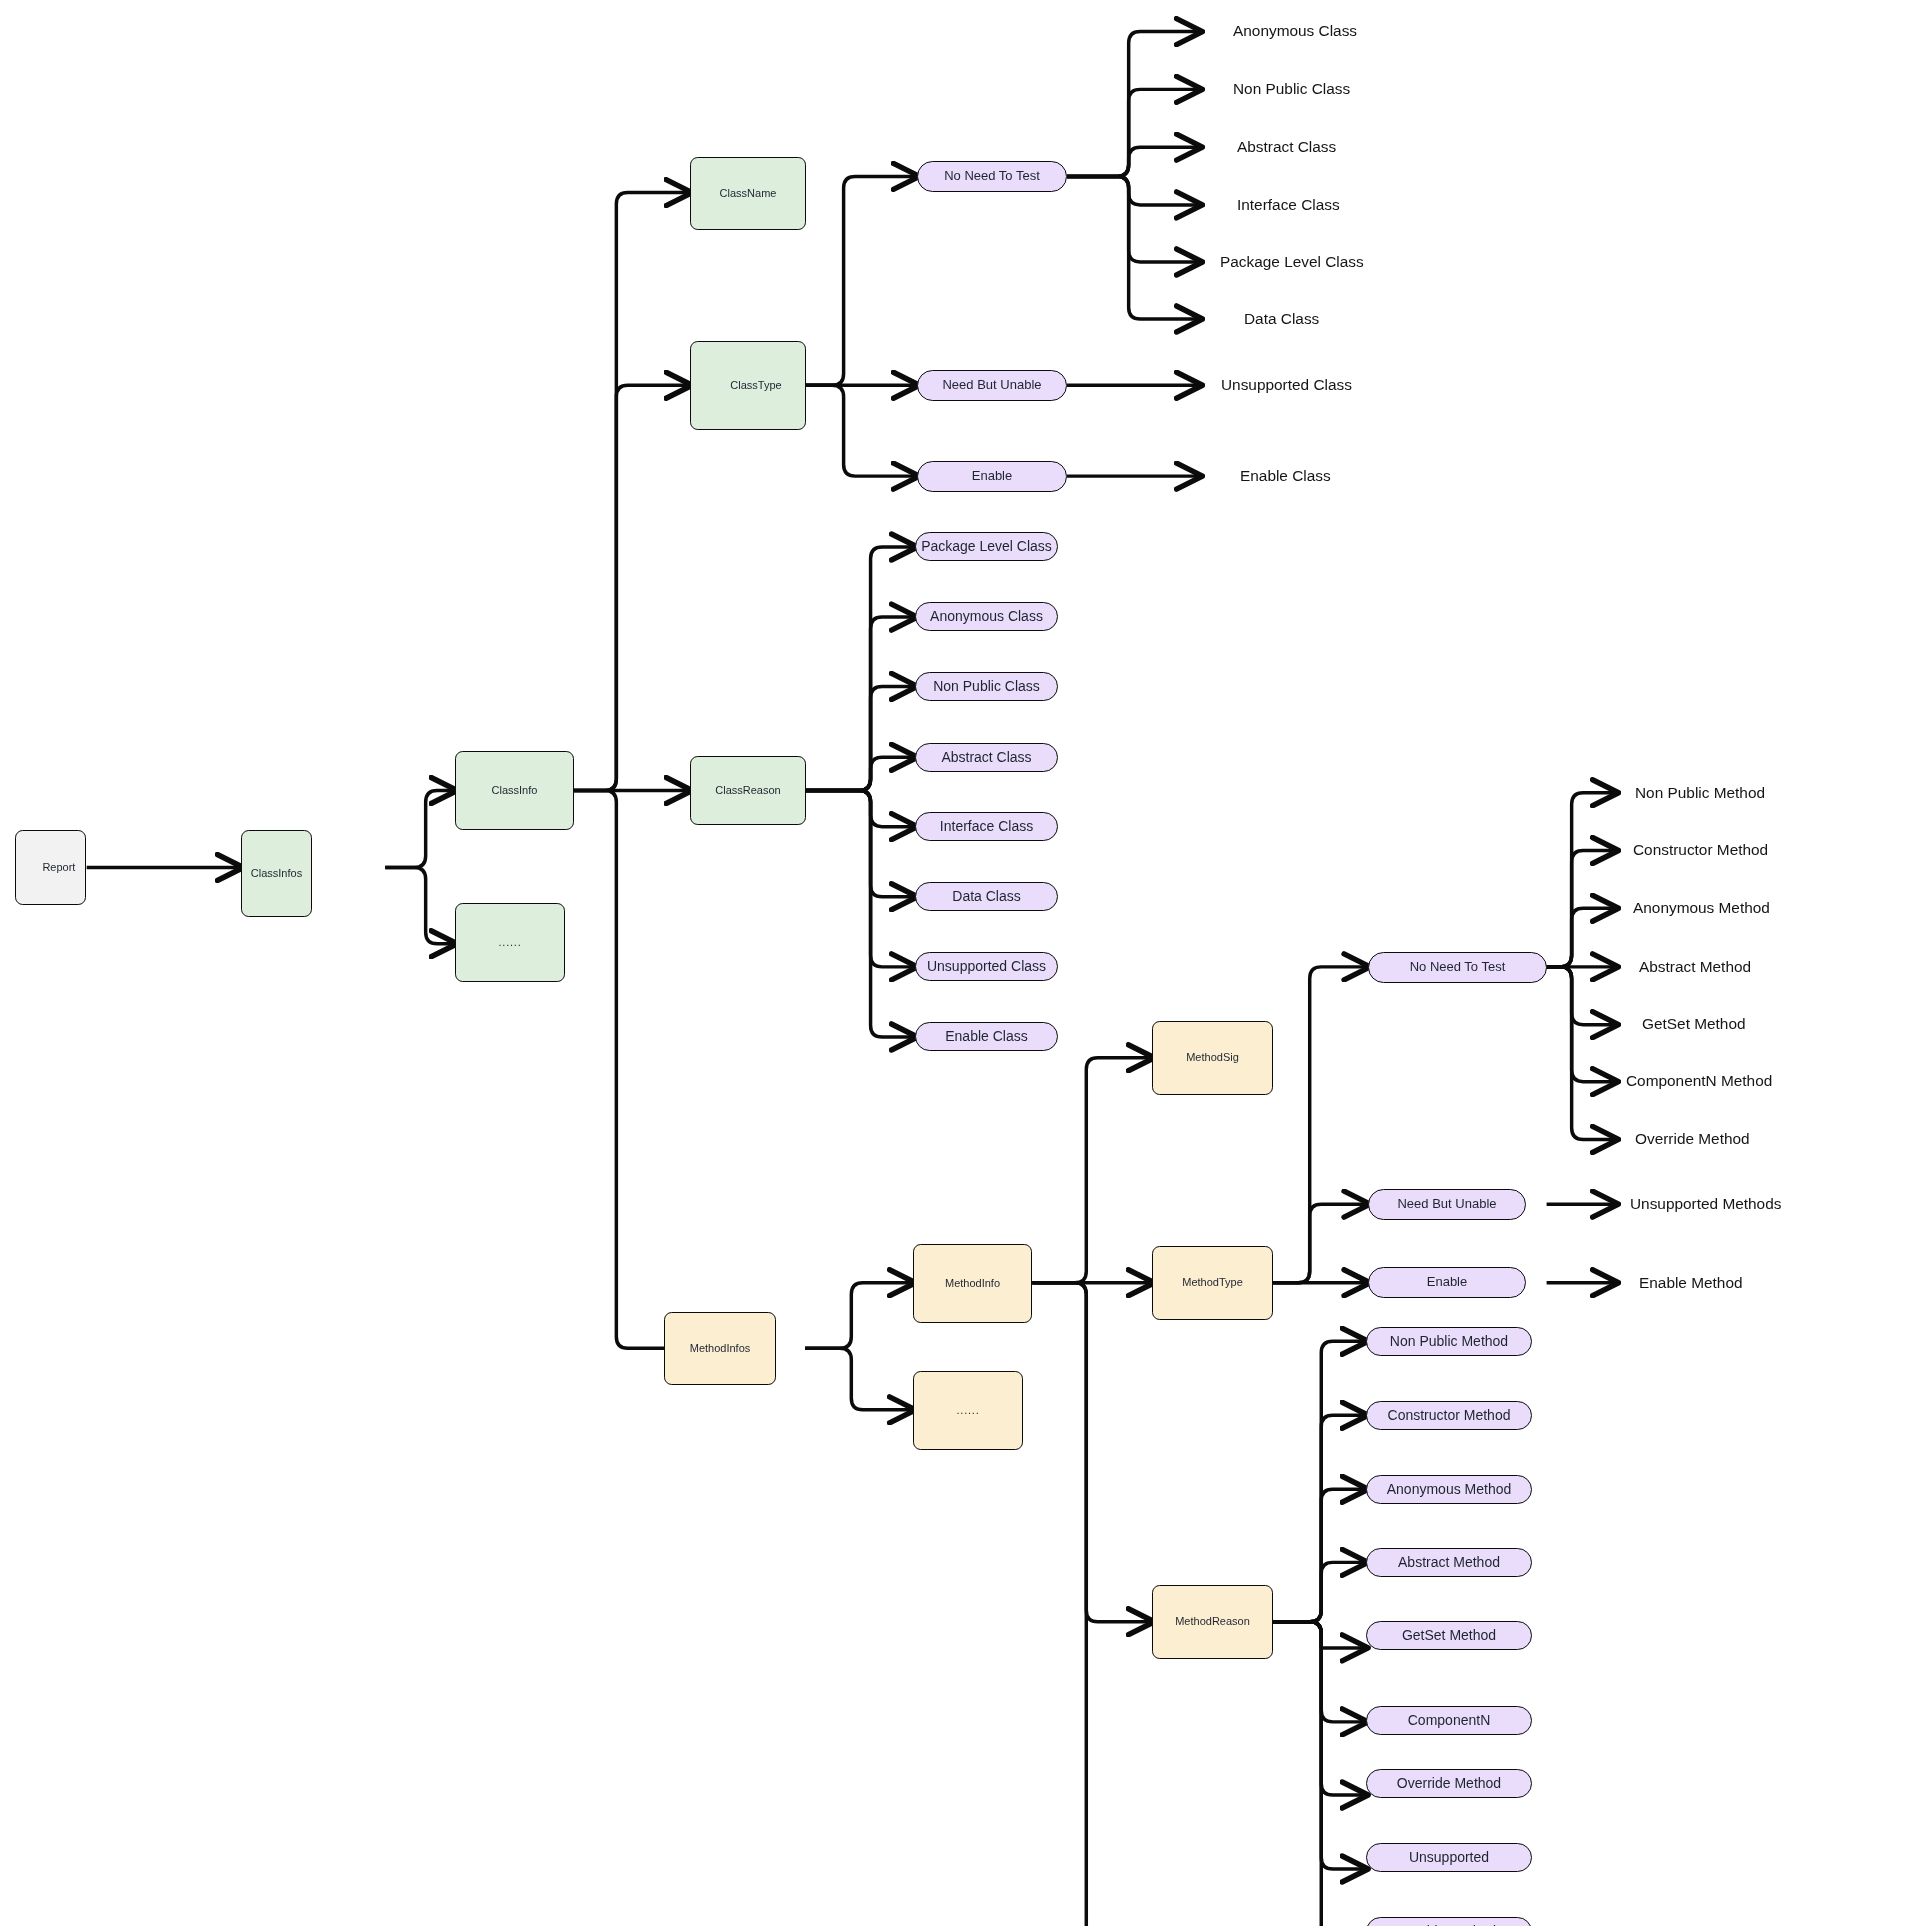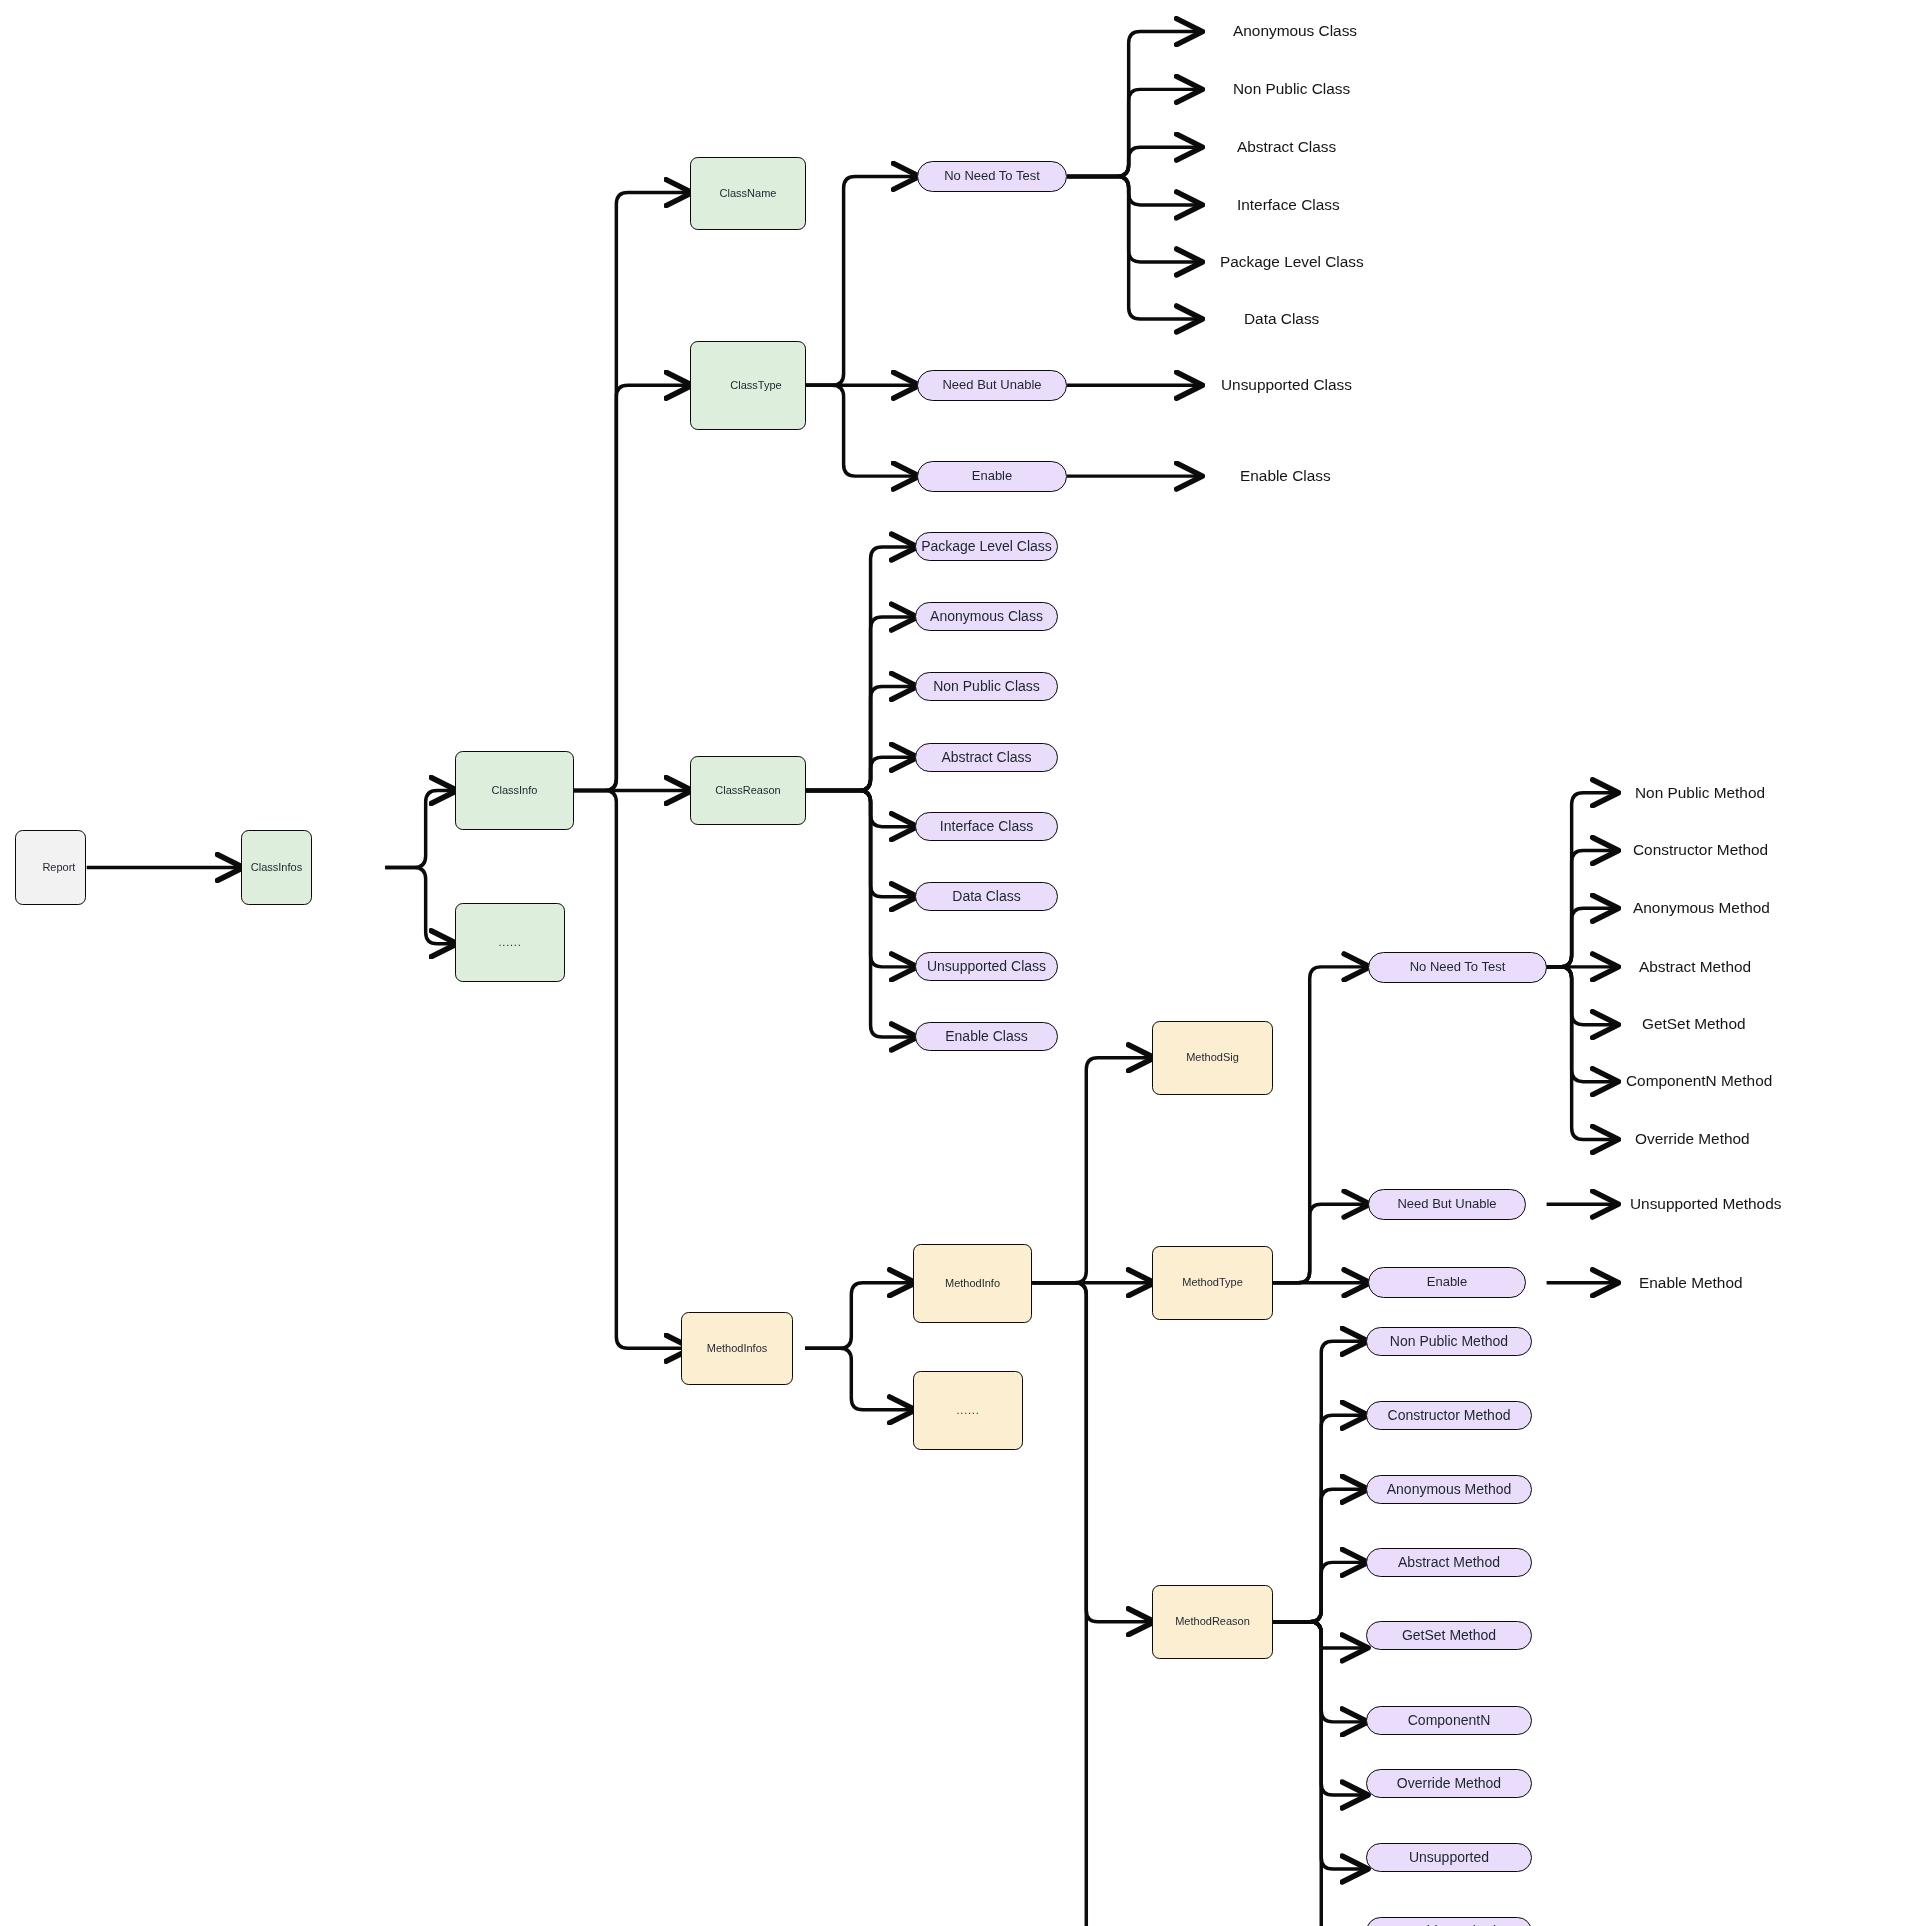--- a/index.html
+++ b/index.html
@@ -112,21 +112,21 @@
       <path d="M4500,5650 H4570 Q4600,5650 4600,5620 V5586 Q4600,5556 4630,5556 H4720"></path>
       <path d="M4500,5650 H4570 Q4600,5650 4600,5680 V5700 Q4600,5730 4630,5730 H4720"></path>
 
       <path d="M4500,6090 H4570 Q4600,6090 4600,6060 V5966 Q4600,5936 4630,5936 H4760"></path>
       <path d="M4500,6090 H4570 Q4600,6090 4600,6120 V6222 Q4600,6252 4630,6252 H4760"></path>
     </g>
   </svg>
 
   <div class="node rect n-grey fs42" style="left:15.4px;top:830px;width:71px;height:75px;padding-left:16px;">Report</div>
 
-  <div class="node rect n-green fs42" style="left:241px;top:830px;width:71px;height:75px;">ClassInfos</div>
+  <div class="node rect n-green fs42" style="left:241px;top:830px;width:71px;height:87px;">ClassInfos</div>
 
   <div class="node rect n-green fs42" style="left:455px;top:751px;width:119px;height:79px;">ClassInfo</div>
 
   <div class="node rect n-green fs42 dots" style="left:455px;top:903px;width:110px;height:79px;">......</div>
 
   <div class="node rect n-green fs42" style="left:690px;top:157px;width:116px;height:73px;">ClassName</div>
 
   <div class="node rect n-green fs42" style="left:690px;top:341px;width:116px;height:89px;padding-left:16px;">ClassType</div>
 
   <div class="node rect n-green fs42" style="left:690px;top:756px;width:116px;height:69px;">ClassReason</div>
@@ -149,21 +149,21 @@
 
   <div class="node pill n-purple fs36" style="left:915px;top:532px;width:143px;height:29px;">Package Level Class</div>
   <div class="node pill n-purple fs36" style="left:915px;top:602px;width:143px;height:29px;">Anonymous Class</div>
   <div class="node pill n-purple fs36" style="left:915px;top:672px;width:143px;height:29px;">Non Public Class</div>
   <div class="node pill n-purple fs36" style="left:915px;top:743px;width:143px;height:29px;">Abstract Class</div>
   <div class="node pill n-purple fs36" style="left:915px;top:812px;width:143px;height:29px;">Interface Class</div>
   <div class="node pill n-purple fs36" style="left:915px;top:882px;width:143px;height:29px;">Data Class</div>
   <div class="node pill n-purple fs36" style="left:915px;top:952px;width:143px;height:29px;">Unsupported Class</div>
   <div class="node pill n-purple fs36" style="left:915px;top:1022px;width:143px;height:29px;">Enable Class</div>
 
-  <div class="node rect n-yellow fs42" style="left:681px;top:1312px;width:112px;height:73px;">MethodInfos</div>
+  <div class="node rect n-yellow fs42" style="left:664px;top:1312px;width:112px;height:73px;">MethodInfos</div>
 
   <div class="node rect n-yellow fs42" style="left:913px;top:1244px;width:119px;height:79px;">MethodInfo</div>
 
   <div class="node rect n-yellow fs42 dots" style="left:913px;top:1371px;width:110px;height:79px;">......</div>
 
   <div class="node rect n-yellow fs42" style="left:1152px;top:1021px;width:121px;height:74px;">MethodSig</div>
 
   <div class="node rect n-yellow fs42" style="left:1152px;top:1246px;width:121px;height:74px;">MethodType</div>
 
   <div class="node rect n-yellow fs42" style="left:1152px;top:1585px;width:121px;height:74px;">MethodReason</div>

